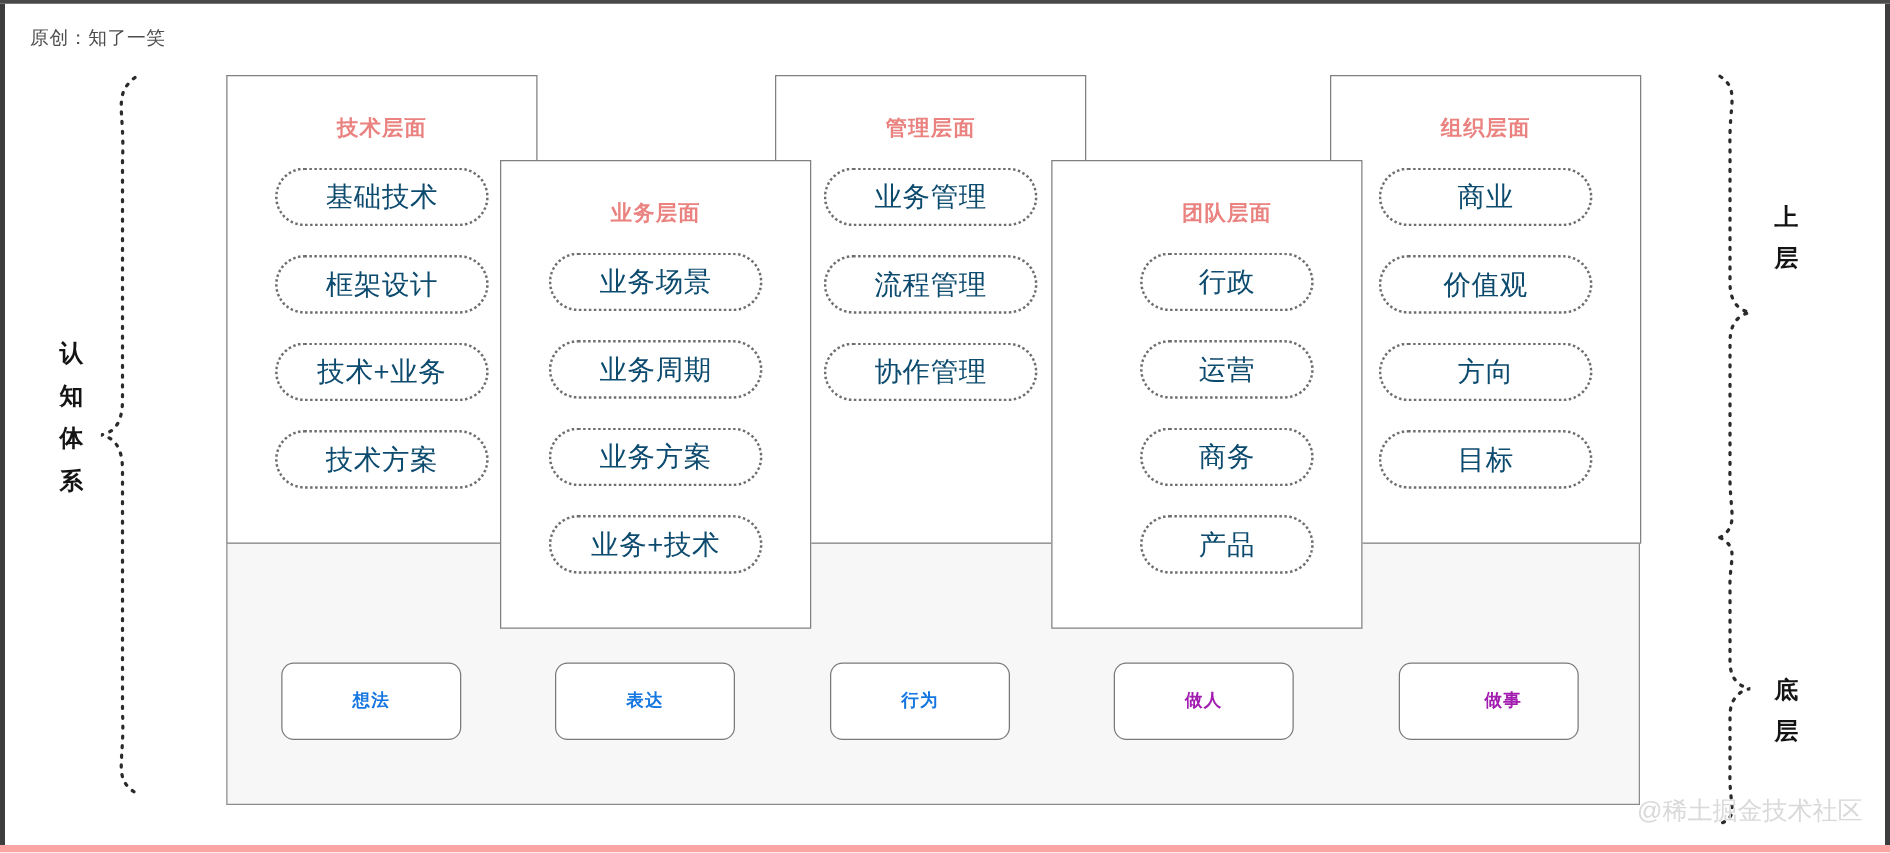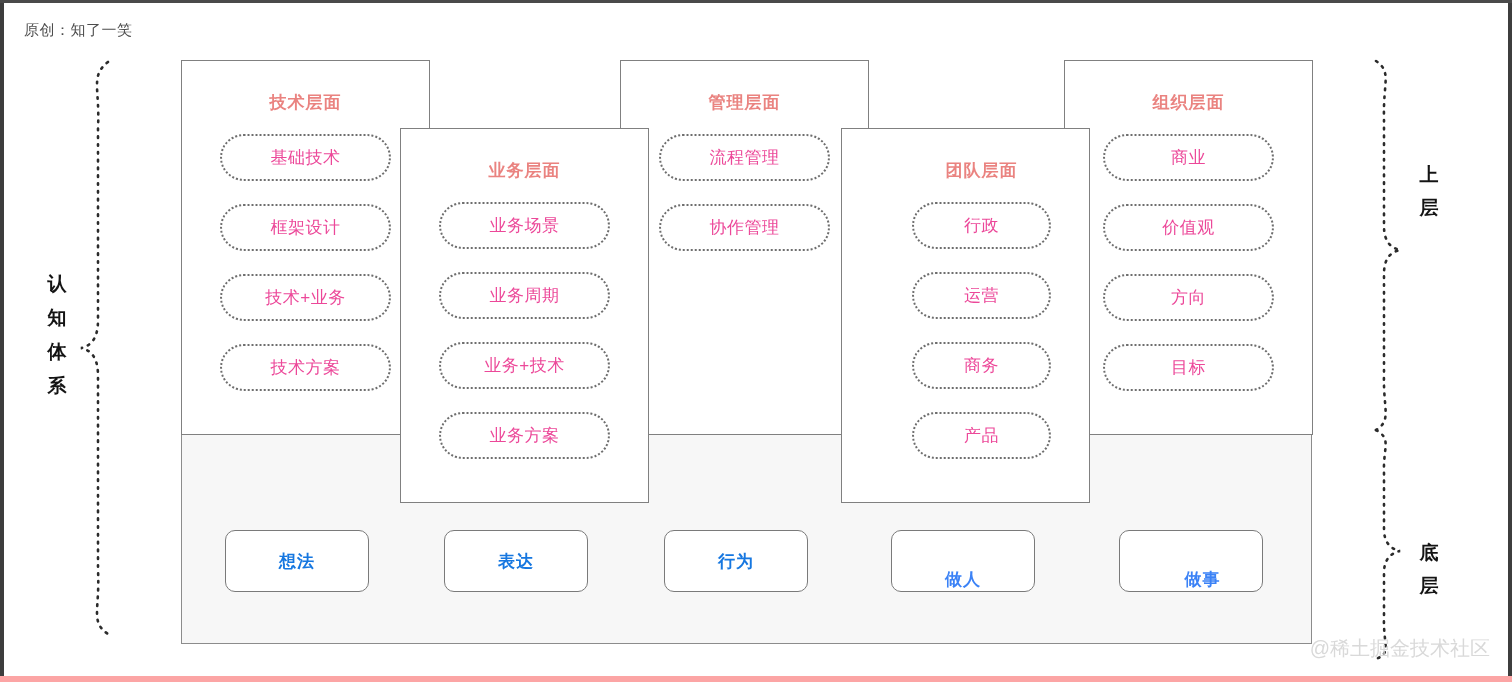--- a/index.html
+++ b/index.html
@@ -112,46 +112,46 @@
   .pill-list {
     padding: 0 38px;
   }
   .pill {
     height: 47px;
     border: 2px dotted #6e6e6e;
     border-radius: 24px;
     display: flex;
     align-items: center;
     justify-content: center;
-    font-size: 17px;
-    color: #ec4899;
+    font-size: 22px;
+    color: #0c4a6e;
     background: #ffffff;
     margin-bottom: 23px;
     box-sizing: border-box;
     letter-spacing: 0.5px;
   }
 
   
   .action-btn {
     position: absolute;
     width: 144px;
     height: 62px;
     border: 1px solid #7a7a7a;
     border-radius: 10px;
     background: #ffffff;
     display: flex;
     align-items: center;
     justify-content: center;
-    font-size: 17px;
+    font-size: 14px;
     font-weight: bold;
     letter-spacing: 1px;
     box-sizing: border-box;
   }
   .action-btn.blue { color: #1677e0; }
-  .action-btn.red  { color: #3b82f6; align-items: flex-end; }
+  .action-btn.red  { color: #a21caf; }
 
   
   .watermark {
     position: absolute;
     right: 22px;
     bottom: 14px;
     font-size: 20px;
     color: #d9d9d9;
     white-space: nowrap;
   }
@@ -202,28 +202,29 @@
       <div class="pill">技术+业务</div>
       <div class="pill">技术方案</div>
     </div>
   </div>
 
   <div class="column" style="left:400px; top:125px; width:249px; height:375px; z-index:5;">
     <div class="col-title">业务层面</div>
     <div class="pill-list">
       <div class="pill">业务场景</div>
       <div class="pill">业务周期</div>
+      <div class="pill">业务方案</div>
       <div class="pill">业务+技术</div>
-      <div class="pill">业务方案</div>
     </div>
   </div>
 
   <div class="column" style="left:620px; top:57px; width:249px; height:375px; z-index:3;">
     <div class="col-title">管理层面</div>
     <div class="pill-list">
+      <div class="pill">业务管理</div>
       <div class="pill">流程管理</div>
       <div class="pill">协作管理</div>
     </div>
   </div>
 
   <div class="column" style="left:841px; top:125px; width:249px; height:375px; z-index:5;padding-left:32px;">
     <div class="col-title">团队层面</div>
     <div class="pill-list">
       <div class="pill">行政</div>
       <div class="pill">运营</div>

